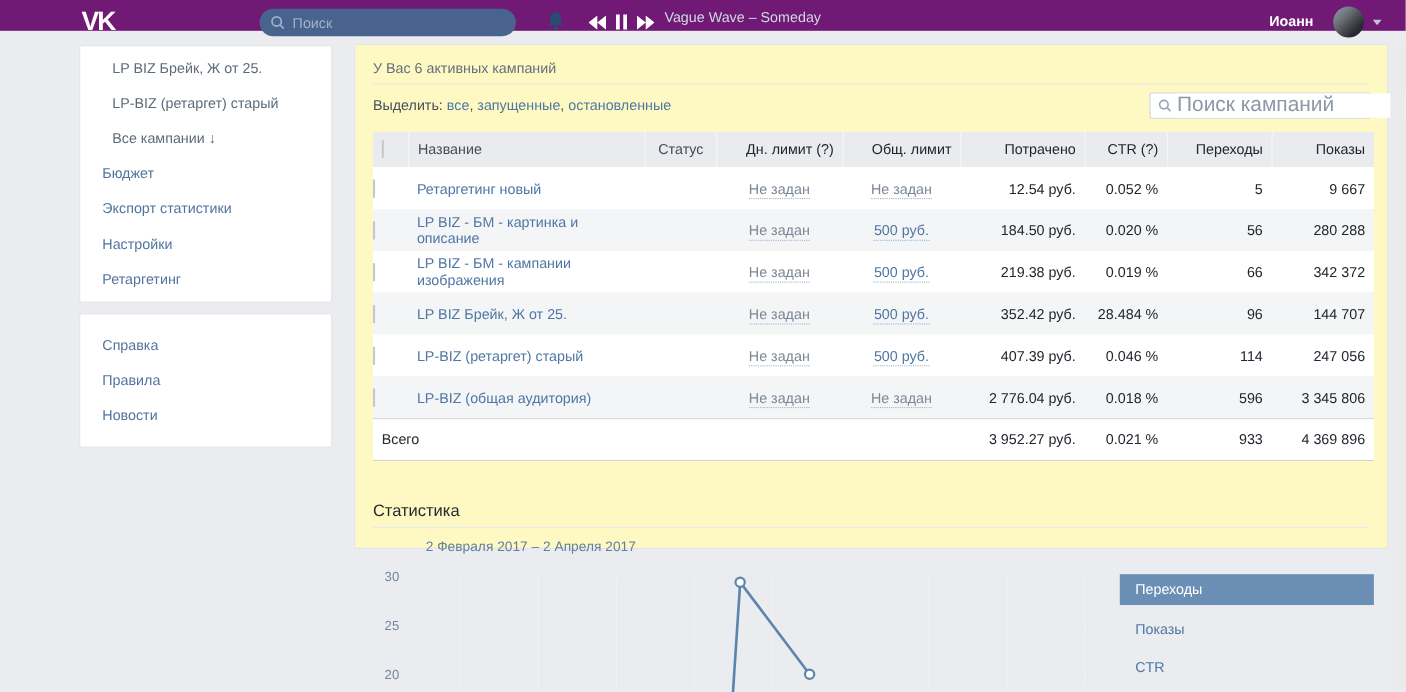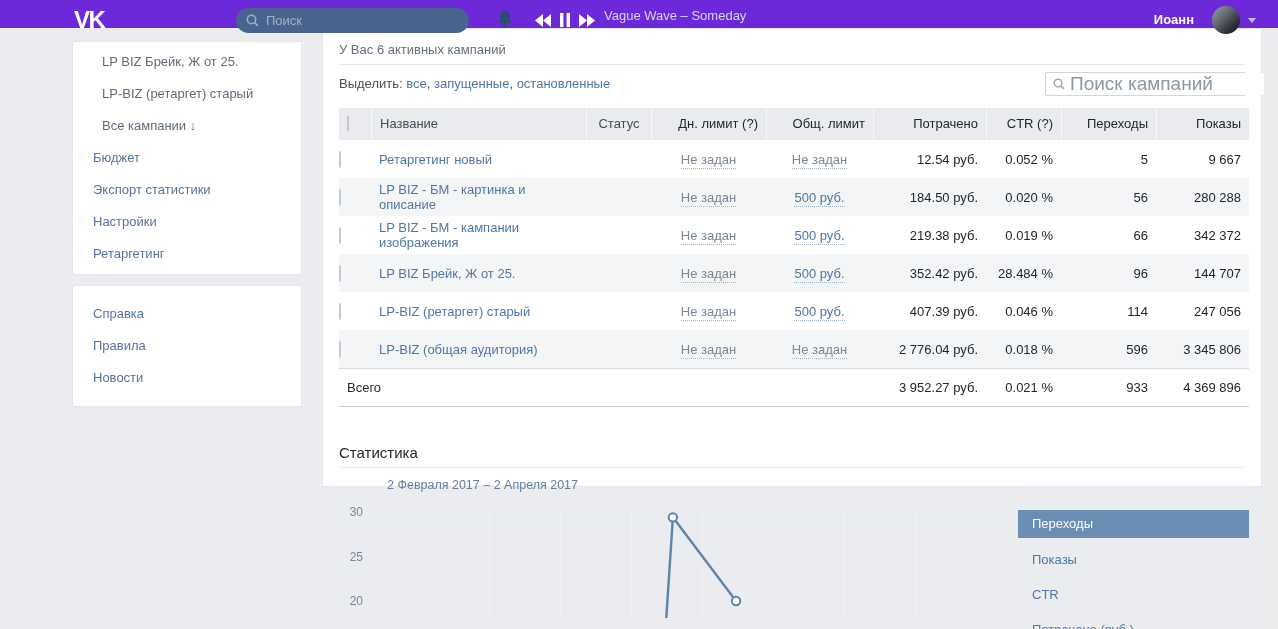--- a/index.html
+++ b/index.html
@@ -1,21 +1,21 @@
 <!DOCTYPE html>
 <html><head>
 <meta charset="utf-8">
 <style>
   * { margin:0; padding:0; box-sizing:border-box; }
   html,body { width:1278px; height:629px; overflow:hidden; }
   body { font-family:"Liberation Sans", sans-serif; background:#eaecef; }
   .screen { position:relative; width:1278px; height:629px; }
 
   
-  .topbar { position:absolute; left:0; top:0; width:1278px; height:28px; background:#6d28d9; z-index:5; }
+  .topbar { position:absolute; left:0; top:0; width:1278px; height:28px; background:#701a75; z-index:5; }
   .vk-logo { position:absolute; left:74px; top:6px; color:#fff; font-size:24px; font-weight:800; letter-spacing:-1.5px; cursor:pointer; }
   .hsearch { position:absolute; left:236px; top:8px; width:233px; height:25px; background:#48648e; border-radius:13px; display:flex; align-items:center; padding:0 10px; }
   .hsearch input { flex:1; background:transparent; border:none; outline:none; color:#dbe3ec; font-size:13px; font-family:"Liberation Sans",sans-serif; }
   .hsearch input::placeholder { color:#a2b2c8; }
   .hsearch svg { margin-right:7px; flex:none; }
   .bell { position:absolute; left:496px; top:10px; cursor:pointer; }
   .player { position:absolute; left:535px; top:13px; display:flex; align-items:center; gap:9px; }
   .pbtn { cursor:pointer; display:flex; }
   .track-title { position:absolute; left:604px; top:8px; color:#cfd9e4; font-size:13px; }
   .user-name { position:absolute; right:84px; top:12px; color:#fff; font-size:13px; font-weight:bold; cursor:pointer; }
@@ -24,21 +24,21 @@
   .chev { position:absolute; right:22px; top:18px; width:0; height:0; border-left:4px solid transparent; border-right:4px solid transparent; border-top:5px solid #b9c7d9; cursor:pointer; }
 
   
   .sidebox { position:absolute; left:72px; width:230px; background:#fff; border:1px solid #e3e5e9; border-radius:2px; }
   .sidebox1 { top:41px; padding:4px 0; }
   .sidebox2 { top:285px; padding:12px 0; }
   .side-item { height:32px; line-height:32px; padding-left:20px; font-size:13px; color:#53749e; cursor:pointer; white-space:nowrap; }
   .side-item.campaign { padding-left:29px; color:#5f6b79; }
 
   
-  .card { position:absolute; left:322px; top:28px; width:940px; height:459px; background:#ffffff; border:1px solid #e3e5e9; border-radius:2px; }
+  .card { position:absolute; left:322px; top:40px; width:940px; height:459px; background:#fef9c3; border:1px solid #e3e5e9; border-radius:2px; }
   .camp-count { position:absolute; left:16px; top:13px; font-size:13px; color:#646f7b; }
   .divider1 { position:absolute; left:16px; right:16px; top:35px; border-bottom:1px solid #e7e8ec; }
   .select-row { position:absolute; left:16px; top:47px; font-size:13px; color:#49505c; }
   .select-row a { color:#4f77a4; text-decoration:none; cursor:pointer; }
   .camp-search { position:absolute; right:15px; top:43px; width:201px; height:24px; border:1px solid #d0d6dc; border-radius:2px; background:#fff; display:flex; align-items:center; padding:0 7px; }
   .camp-search input { flex:1; border:none; outline:none; font-size:19px; color:#333; font-family:"Liberation Sans",sans-serif; }
   .camp-search input::placeholder { color:#8d98a6; }
   .camp-search svg { margin-right:5px; flex:none; }
 
   

